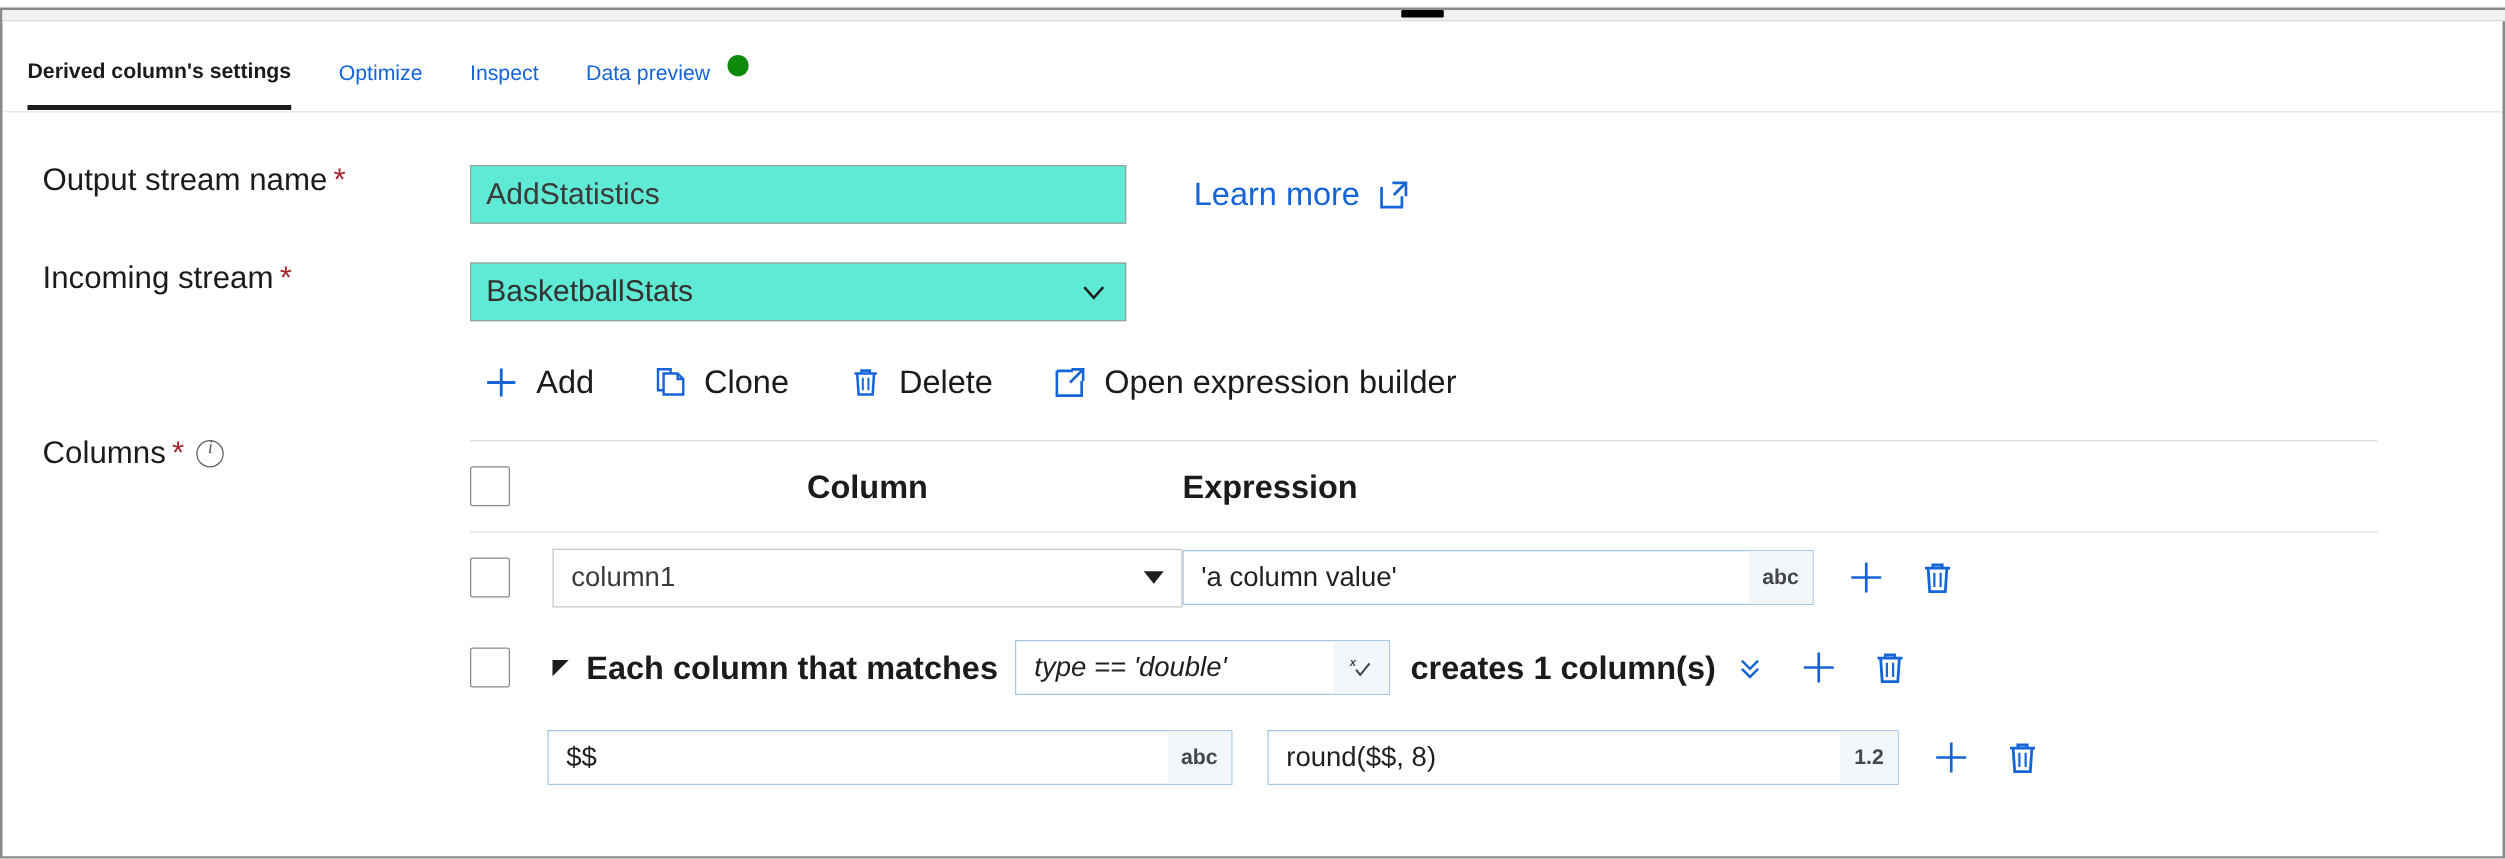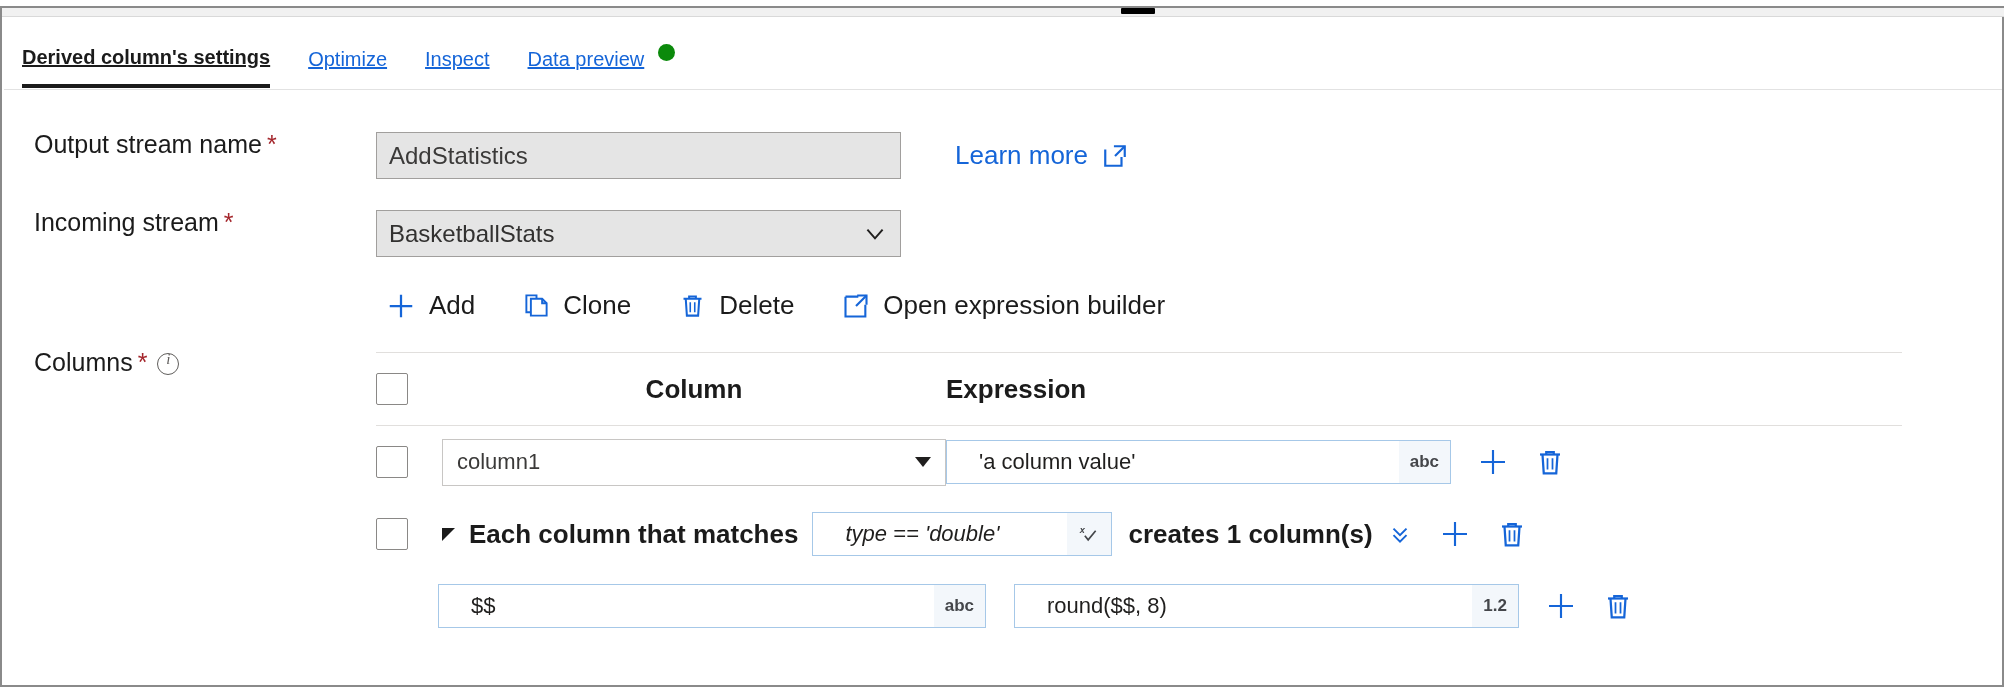--- a/index.html
+++ b/index.html
@@ -60,28 +60,27 @@
   }
   .tabs {
     position: absolute;
     left: 18px;
     top: 8px;
     display: flex;
     align-items: flex-end;
     height: 62px;
   }
   .tab {
-    font-size: 20px;
+    font-size: 17px;
     color: #1565d8;
     padding: 0 0 14px 0;
     margin-right: 38px;
     cursor: pointer;
     white-space: nowrap;
     line-height: 30px;
-    text-decoration: underline;
   }
   .tab.active {
     color: #1b1b1b;
     font-weight: 600;
     border-bottom: 4px solid #1b1b1b;
     padding-bottom: 12px;
   }
   .tab-with-dot {
     display: flex;
     align-items: flex-start;
@@ -123,21 +122,21 @@
     text-align: center;
     font-size: 15px;
     font-style: italic;
     color: #605e5c;
     font-family: "Liberation Serif", serif;
   }
 
   .field {
     box-sizing: border-box;
     border: 1px solid #a19f9d;
-    background: #e5e5e5;
+    background: #5eead4;
     height: 44px;
     display: flex;
     align-items: center;
     font-size: 23px;
     color: #323130;
     padding: 15px 12px;
   }
   .field-lg { font-size: 24px; }
 
   
@@ -257,21 +256,21 @@
     border-top: 10px solid #201f1e;
   }
   .expr-box {
     box-sizing: border-box;
     height: 44px;
     border: 1px solid #a6c8e8;
     background: #ffffff;
     display: flex;
     align-items: center;
     justify-content: space-between;
-    padding: 0 0 0 32px;
+    padding: 0 0 0 14px;
     font-size: 22px;
     color: #201f1e;
     cursor: text;
   }
   .type-badge {
     font-size: 17px;
     font-weight: 700;
     color: #44464a;
     background: #f3f7fb;
     height: 100%;

